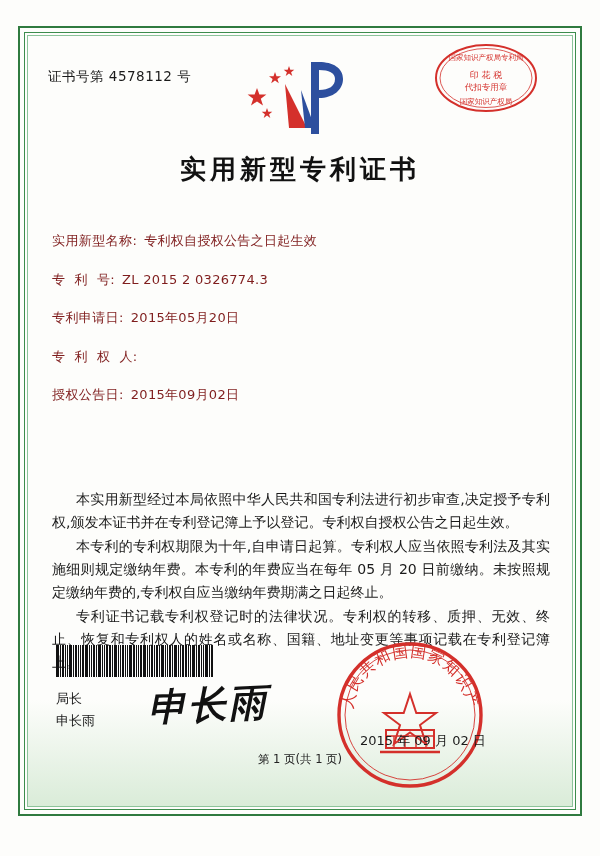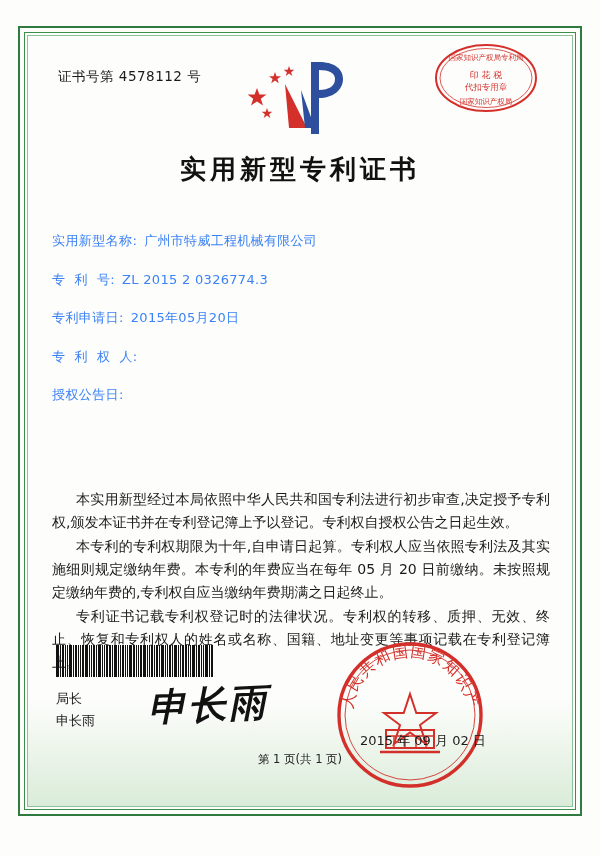--- a/index.html
+++ b/index.html
@@ -53,21 +53,21 @@
     position: absolute;
     left: 28px;
     top: 700px;
     width: 544px;
     height: 106px;
     background: linear-gradient(to bottom, rgba(226,240,226,0.0), rgba(206,230,205,0.75));
   }
   
   .cert-no {
     position: absolute;
-    left: 58px;
+    left: 48px;
     top: 68px;
     font-size: 13.5px;
     letter-spacing: 0.5px;
     color: #1a1a1a;
     font-family: "DejaVu Sans", sans-serif;
   }
   
   .logo {
     position: absolute;
     left: 245px;
@@ -102,21 +102,21 @@
     left: 52px;
     top: 232px;
     width: 500px;
   }
   .field-row {
     display: flex;
     align-items: baseline;
     margin-bottom: 20.5px;
     font-size: 13px;
     font-family: "DejaVu Sans", sans-serif;
-    color: #3b82f6;
+    color: #7f1d1d;
   }
   .field-label {
     flex: 0 0 auto;
     white-space: pre;
     letter-spacing: 0.4px;
   }
   .field-value {
     flex: 1 1 auto;
     margin-left: 7px;
     letter-spacing: 0.3px;
@@ -237,35 +237,36 @@
       <text x="54" y="50" fill="#d4302b" font-size="8.5" text-anchor="middle" font-family="DejaVu Sans, sans-serif">代扣专用章</text>
       <text x="54" y="64" fill="#d4302b" font-size="7.5" text-anchor="middle" font-family="DejaVu Sans, sans-serif">国家知识产权局</text>
     </svg>
   </div>
 
   <div class="main-title">实用新型专利证书</div>
 
   <div class="fields">
     <div class="field-row">
       <span class="field-label">实用新型名称:</span>
-      <span class="field-value">广州市特威工程机械有限公司</span>
+      <span class="field-value">专利权自授权公告之日起生效</span>
     </div>
     <div class="field-row">
       <span class="field-label">专  利  号:</span>
       <span class="field-value">ZL 2015 2 0326774.3</span>
     </div>
     <div class="field-row">
       <span class="field-label">专利申请日:</span>
       <span class="field-value">2015年05月20日</span>
     </div>
     <div class="field-row">
       <span class="field-label">专  利  权  人:</span>
     </div>
     <div class="field-row">
       <span class="field-label">授权公告日:</span>
+      <span class="field-value">2015年09月02日</span>
     </div>
   </div>
 
   <div class="body-text">
     <p>本实用新型经过本局依照中华人民共和国专利法进行初步审查,决定授予专利权,颁发本证书并在专利登记簿上予以登记。专利权自授权公告之日起生效。</p>
     <p>本专利的专利权期限为十年,自申请日起算。专利权人应当依照专利法及其实施细则规定缴纳年费。本专利的年费应当在每年 05 月 20 日前缴纳。未按照规定缴纳年费的,专利权自应当缴纳年费期满之日起终止。</p>
     <p>专利证书记载专利权登记时的法律状况。专利权的转移、质押、无效、终止、恢复和专利权人的姓名或名称、国籍、地址变更等事项记载在专利登记簿上。</p>
   </div>
 
   <div class="barcode"><span style="width:3px"></span><span style="width:1px"></span><span style="width:2px"></span><span style="width:1px"></span><span style="width:1px"></span><span style="width:3px"></span><span style="width:1px"></span><span style="width:2px"></span><span style="width:1px"></span><span style="width:1px"></span><span style="width:2px"></span><span style="width:3px"></span><span style="width:1px"></span><span style="width:1px"></span><span style="width:2px"></span><span style="width:1px"></span><span style="width:3px"></span><span style="width:1px"></span><span style="width:1px"></span><span style="width:2px"></span><span style="width:2px"></span><span style="width:1px"></span><span style="width:3px"></span><span style="width:1px"></span><span style="width:1px"></span><span style="width:2px"></span><span style="width:1px"></span><span style="width:1px"></span><span style="width:3px"></span><span style="width:2px"></span><span style="width:1px"></span><span style="width:1px"></span><span style="width:2px"></span><span style="width:3px"></span><span style="width:1px"></span><span style="width:1px"></span><span style="width:2px"></span><span style="width:1px"></span><span style="width:2px"></span><span style="width:1px"></span><span style="width:3px"></span><span style="width:1px"></span><span style="width:1px"></span><span style="width:2px"></span><span style="width:1px"></span><span style="width:3px"></span><span style="width:1px"></span><span style="width:1px"></span><span style="width:2px"></span><span style="width:2px"></span><span style="width:1px"></span><span style="width:1px"></span><span style="width:3px"></span><span style="width:1px"></span><span style="width:2px"></span><span style="width:1px"></span><span style="width:1px"></span><span style="width:3px"></span><span style="width:1px"></span><span style="width:2px"></span></div>

